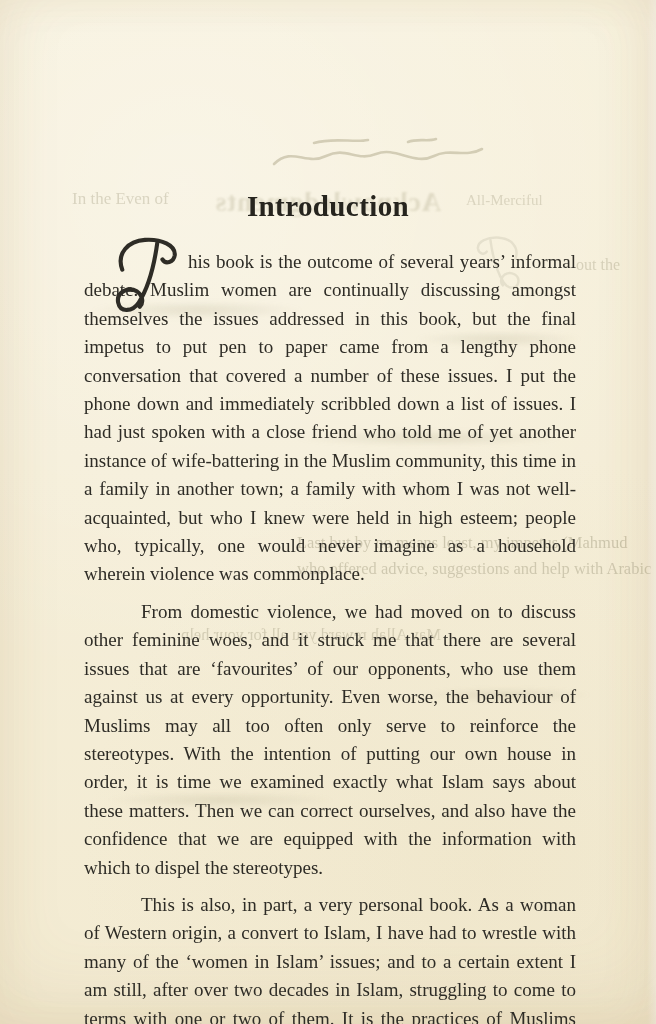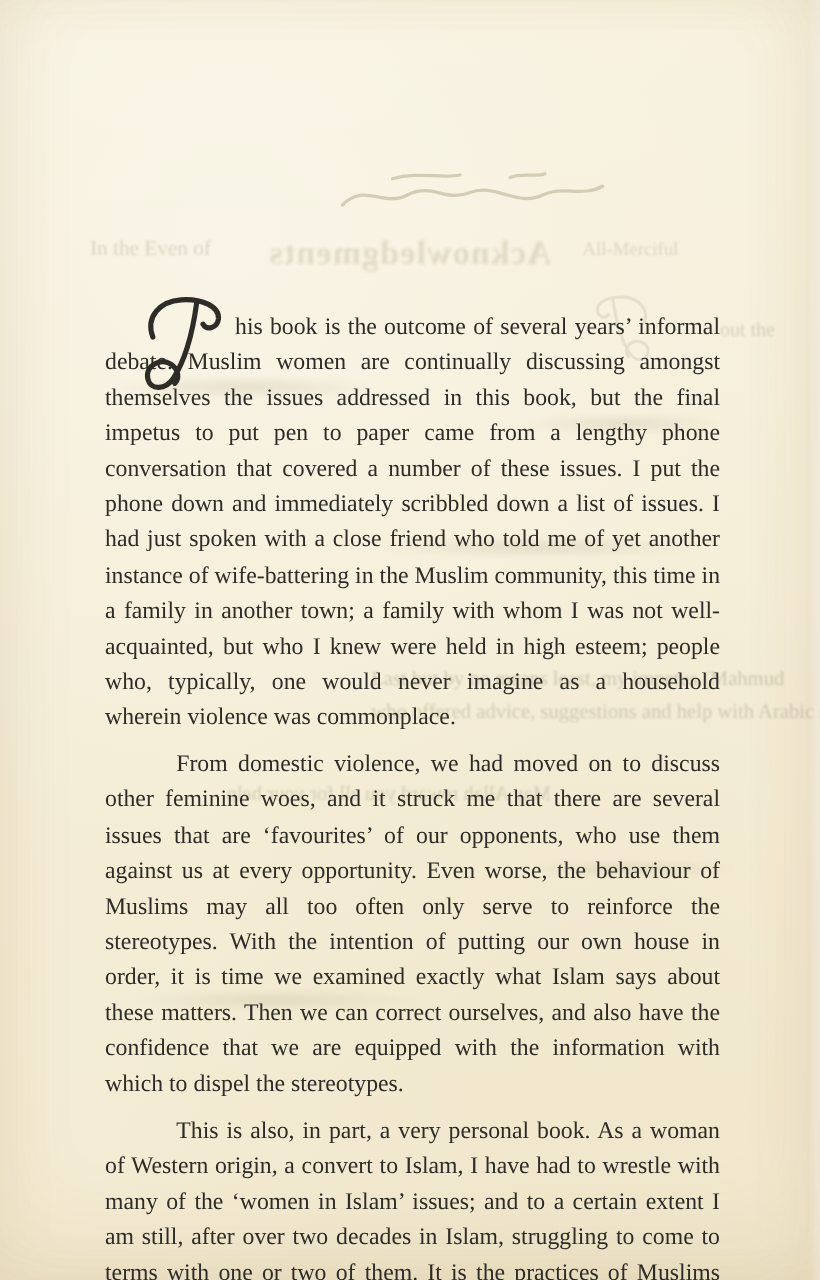--- a/index.html
+++ b/index.html
@@ -105,20 +105,21 @@
     <path d="M10 34 C4 18 16 6 32 5 C48 4 62 10 61 20 C60 27 52 29 49 24"></path>
     <path d="M44 8 C41 30 35 52 26 66 C20 75 8 76 6 66 C4 56 16 50 24 55 C30 59 31 66 27 70"></path>
   </svg>
 
   <div class="smudge sm1"></div>
   <div class="smudge sm2"></div>
   <div class="smudge sm3"></div>
   <div class="smudge sm4"></div>
   <div class="smudge sm5"></div>
 
+  <h1 class="chapter-title">Introduction</h1>
 
   <div class="text-col">
 
     <p class="para-first">
       <span class="dropcap-spacer"></span>
       <svg class="dropcap" viewBox="0 0 70 90" aria-hidden="true">
         <path d="M10 34 C4 18 16 6 32 5 C48 4 62 10 61 20 C60 27 52 29 49 24"></path>
         <path d="M44 8 C41 30 35 52 26 66 C20 75 8 76 6 66 C4 56 16 50 24 55 C30 59 31 66 27 70"></path>
       </svg>
       <span>his book is the outcome of several years’ informal debate. Muslim women are continually discussing amongst themselves the issues addressed in this book, but the final impetus to put pen to paper came from a lengthy phone conversation that covered a number of these issues. I put the phone down and immediately scribbled down a list of issues. I had just spoken with a close friend who told me of yet another instance of wife-battering in the Muslim community, this time in a family in another town; a family with whom I was not well-acquainted, but who I knew were held in high esteem; people who, typically, one would never imagine as a household wherein violence was commonplace.</span>

